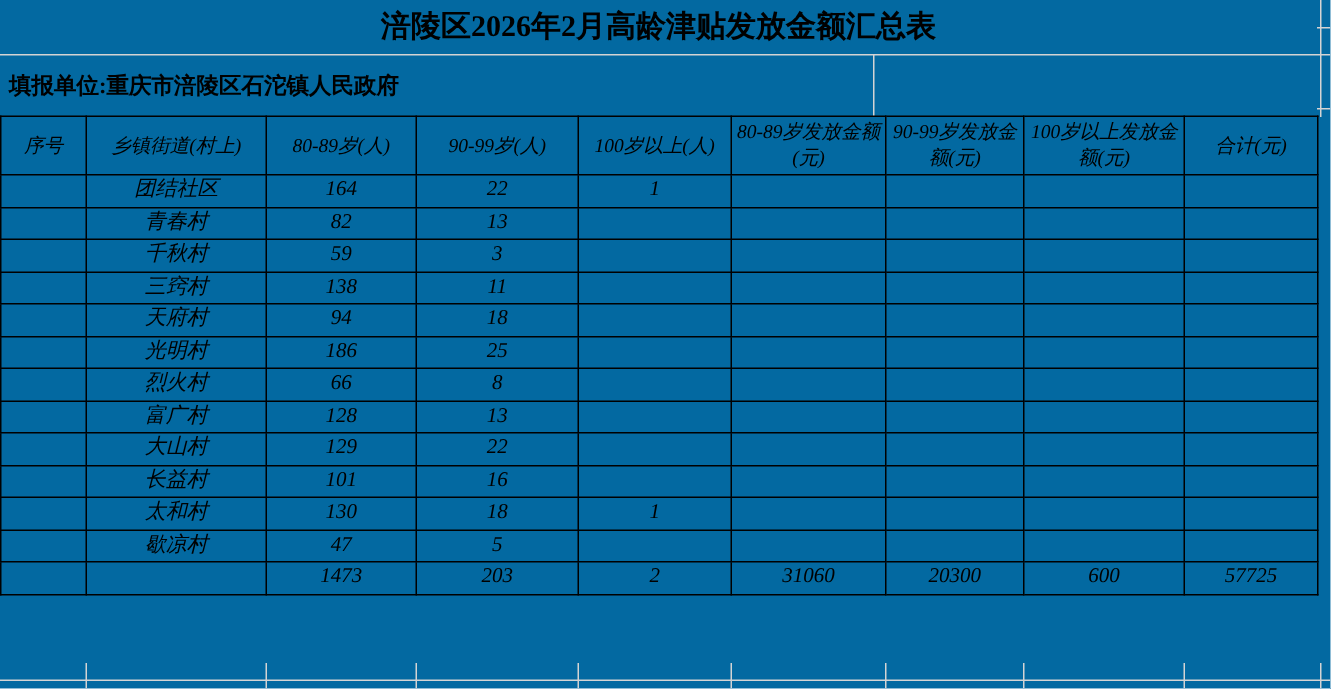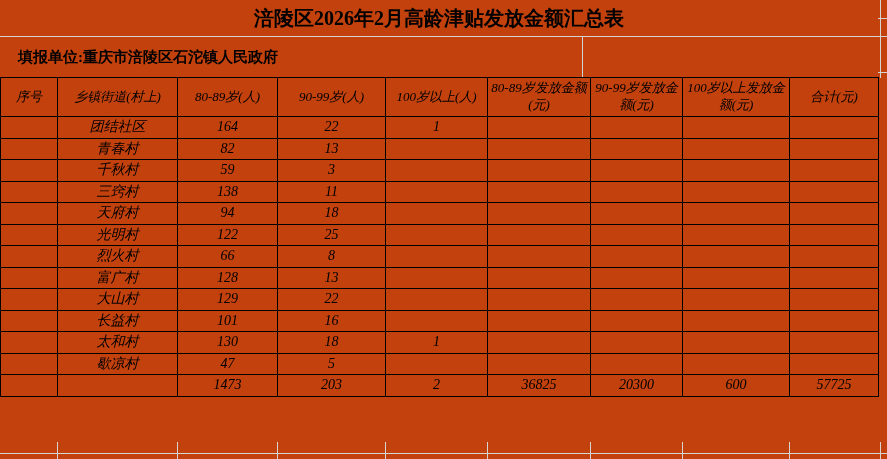--- a/index.html
+++ b/index.html
@@ -1,26 +1,26 @@
 <!DOCTYPE html>
 <html><head>
 <meta charset="utf-8">
 <style>
   html,body { margin:0; padding:0; background:#ffffff; }
   .canvas {
-    position:relative; width:887px; height:459px; background:#c2410c;
+    position:relative; width:887px; height:459px; background:#0369a1;
     font-family:"Liberation Serif", serif; color:#000; overflow:hidden;
   }
   .sheet-title {
     position:absolute; top:0; left:0; width:878px; height:36px;
     line-height:36px; text-align:center; font-size:20px; font-weight:bold;
   }
   .filing-unit {
     position:absolute; top:36px; left:0; width:582px; height:42px;
-    display:flex; align-items:center; padding-left:18px; box-sizing:border-box;
+    display:flex; align-items:center; padding-left:6px; box-sizing:border-box;
     font-size:15px; font-weight:bold;
   }
   .gridline { position:absolute; background:#d4d4d4; }
   .gl-h { height:1px; }
   .gl-v { width:1px; }
   table.sheet-table {
     position:absolute; top:77px; left:0; border-collapse:collapse;
     table-layout:fixed; width:879px;font-style:italic;
   }
   .sheet-table th, .sheet-table td {
@@ -132,21 +132,21 @@
           <td>18</td>
           <td></td>
           <td></td>
           <td></td>
           <td></td>
           <td></td>
         </tr>
         <tr>
           <td></td>
           <td>光明村</td>
-          <td>122</td>
+          <td>186</td>
           <td>25</td>
           <td></td>
           <td></td>
           <td></td>
           <td></td>
           <td></td>
         </tr>
         <tr>
           <td></td>
           <td>烈火村</td>
@@ -212,21 +212,21 @@
           <td></td>
           <td></td>
           <td></td>
         </tr>
         <tr>
           <td></td>
           <td></td>
           <td>1473</td>
           <td>203</td>
           <td>2</td>
-          <td>36825</td>
+          <td>31060</td>
           <td>20300</td>
           <td>600</td>
           <td>57725</td>
         </tr>
       </tbody>
   </table>
 
 </div>
 
 </body></html>

